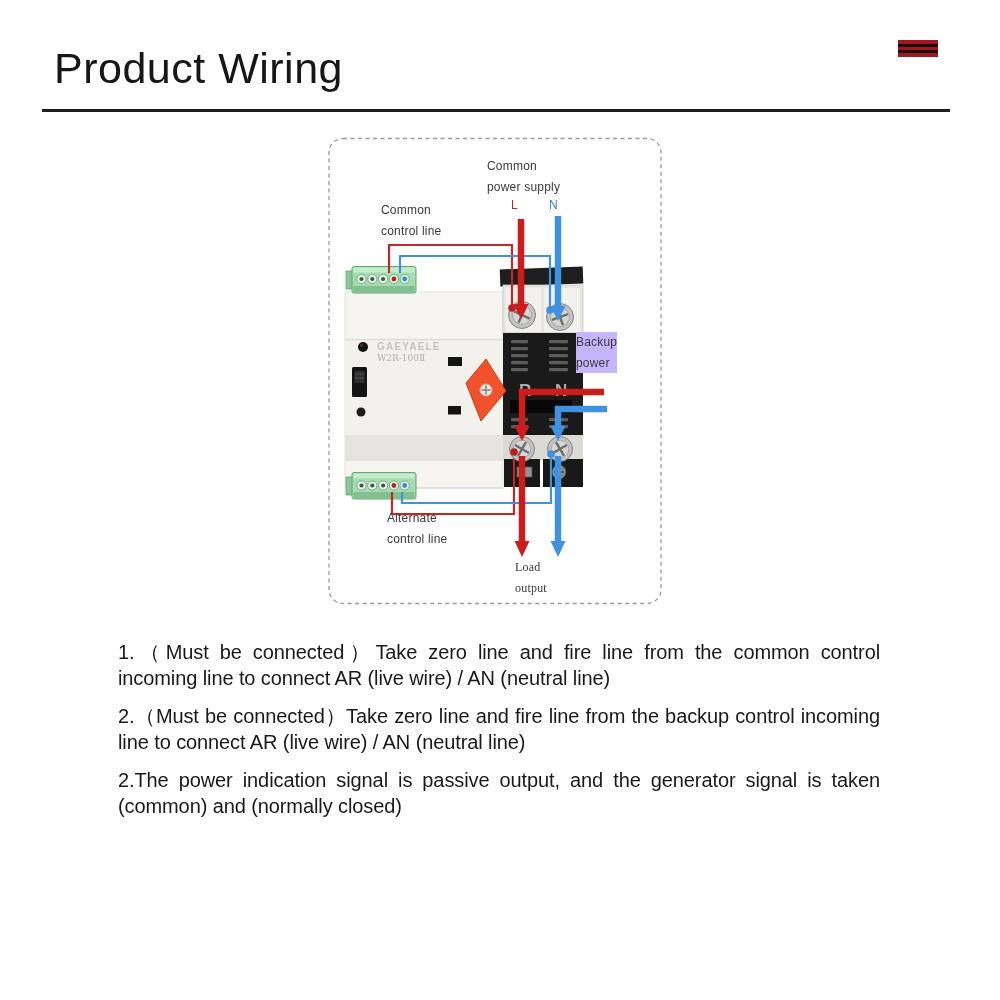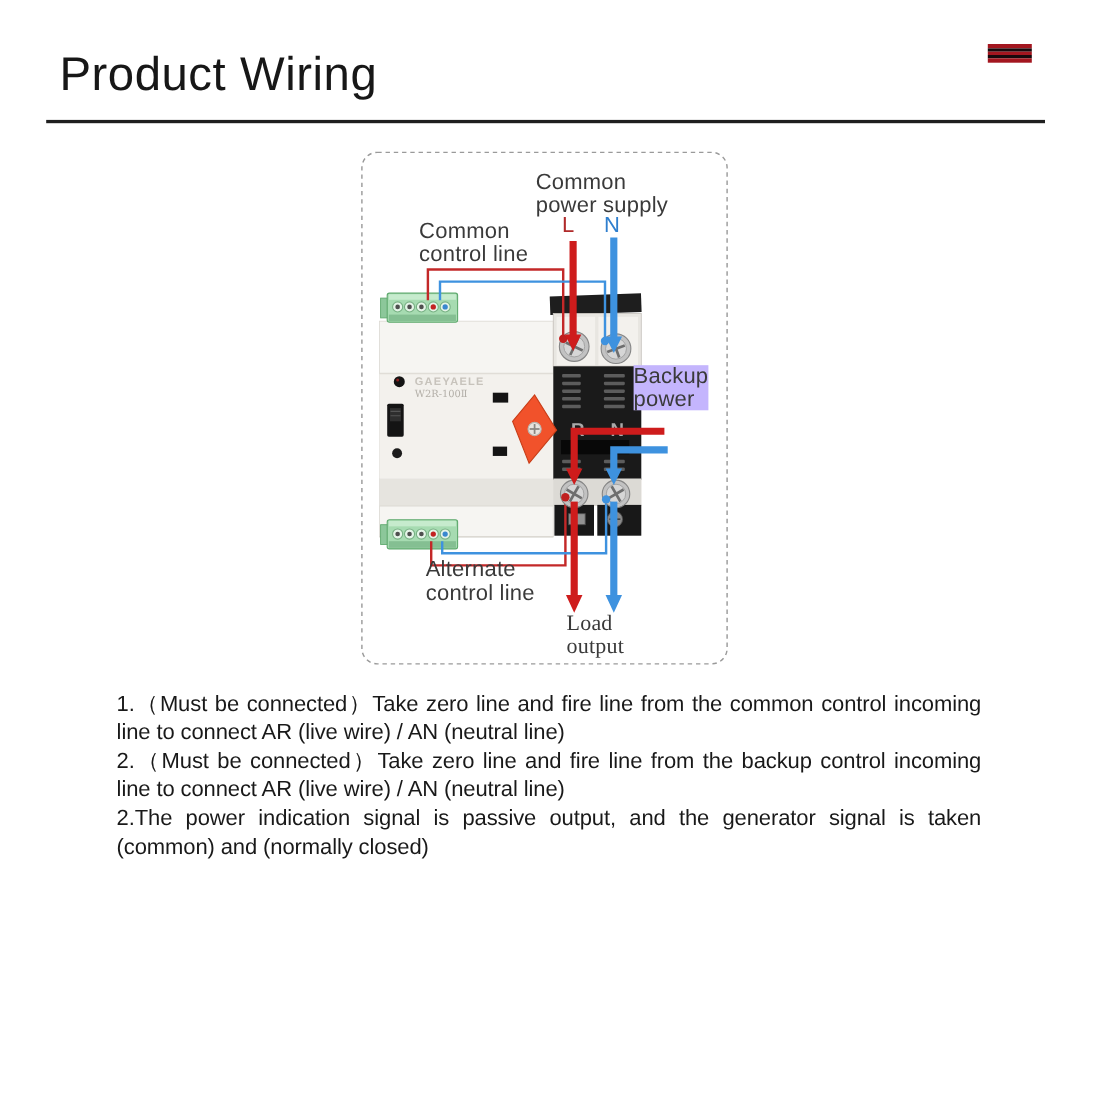--- a/index.html
+++ b/index.html
@@ -7,31 +7,31 @@
         font-family:"Liberation Sans",sans-serif;}
   .page-title{position:absolute;left:54px;top:44px;font-size:43px;color:#171717;
         letter-spacing:.5px;white-space:nowrap;}
   .title-rule{position:absolute;left:42px;top:109px;width:908px;height:2.5px;background:#1f1f1f;}
   .menu-stripes{position:absolute;left:898px;top:40px;width:40px;height:17px;
         display:flex;flex-direction:column;}
   .menu-stripes .s1{height:4px;background:#a3161f;}
   .menu-stripes .s2{height:3px;background:#17090c;}
   .menu-stripes .s3{height:3px;background:#a3161f;}
   .diagram-svg{position:absolute;left:315px;top:130px;width:380px;height:490px;}
-  .dlabel{position:absolute;font-size:20px;line-height:20.5px;color:#3a3a3a;
+  .dlabel{position:absolute;font-size:12px;line-height:20.5px;color:#3a3a3a;
         white-space:pre-line;letter-spacing:.2px;z-index:5;}
   .lab-cps{left:487px;top:156px;}
   .lab-l{left:511px;top:195px;color:#b02a2a;}
   .lab-n{left:549px;top:195px;color:#2f7fce;}
   .lab-ccl{left:381px;top:200px;}
   .lab-bp{left:576px;top:332px;background:#c4b5fd;}
   .lab-acl{left:387px;top:508px;}
   .lab-lo{left:515px;top:557px;font-family:Liberation Serif, serif;}
   .instructions{position:absolute;left:106px;top:627px;width:786px;}
-  .instructions p{margin:0;font-size:20px;line-height:26px;color:#191919;
+  .instructions p{margin:12px;font-size:20px;line-height:26px;color:#191919;
         text-align:justify;letter-spacing:-.1px;}
 </style>
 </head>
 <body>
 
 <div class="page">
 
   <div class="page-title">Product Wiring</div>
   <div class="menu-stripes">
     <div class="s1"></div>

